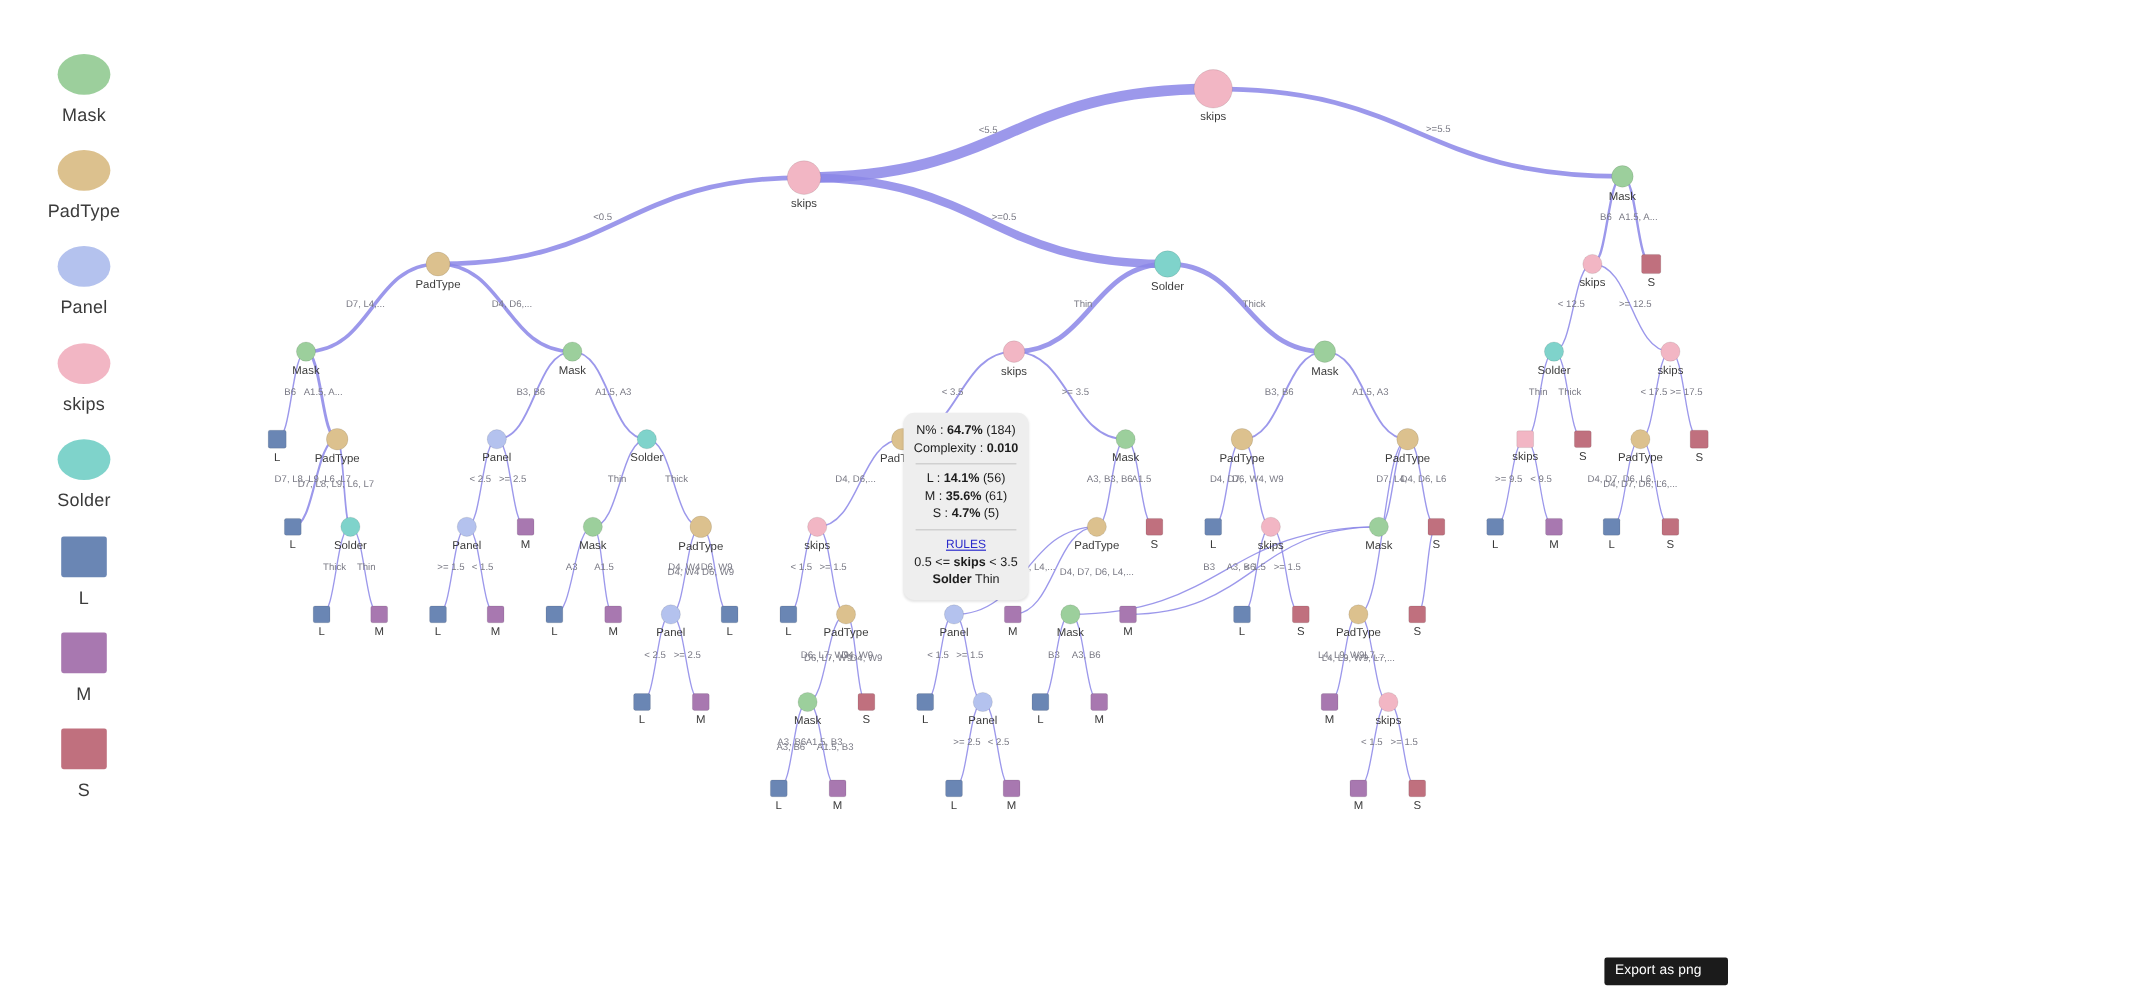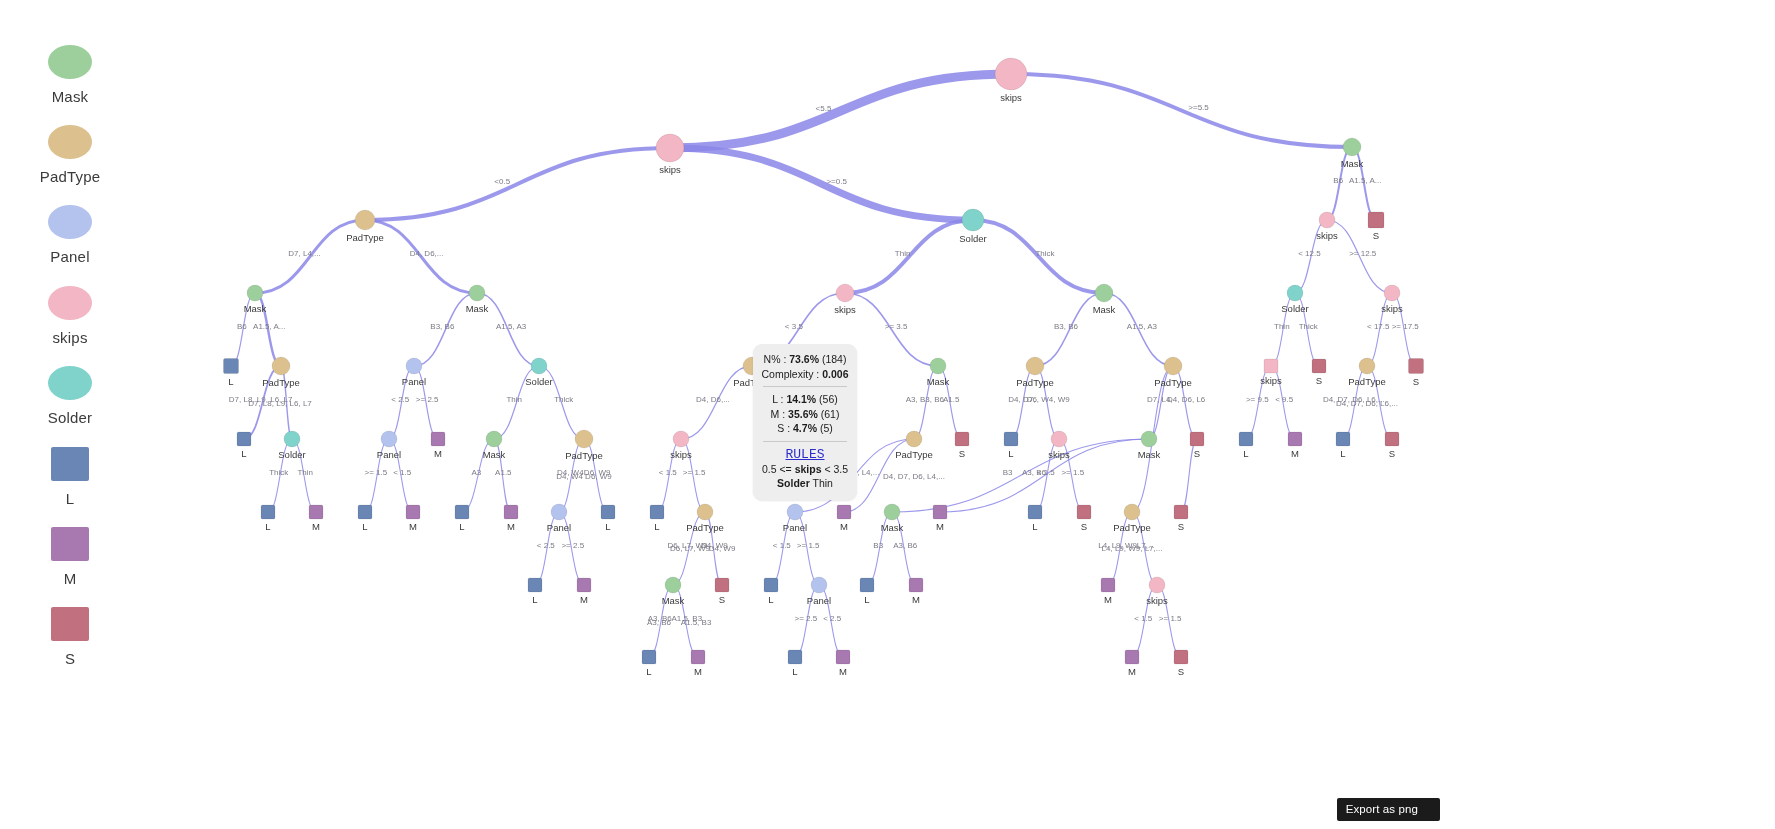--- a/index.html
+++ b/index.html
@@ -96,26 +96,25 @@
     line-height: 14.5px;
     white-space: nowrap;
   }
   #tooltip .tt-row b { font-weight: bold; }
   #tooltip .tt-sep {
     border-top: 1px solid #c9c9c9;
     margin: 5px 3px 5px 3px;
     height: 0;
   }
   #tooltip .tt-rules {
-    font-size: 13px;
+    font-size: 10px;
     color: #2b2bcc;
     text-decoration: underline;
     line-height: 15px;
     cursor: pointer;
-    font-family: Liberation Mono, monospace;
   }
   #tooltip .tt-rule {
     font-size: 10.5px;
     line-height: 14.5px;
     white-space: nowrap;
   }
   #tooltip .tt-rule b { font-weight: bold; }
   
   #export-btn {
     position: absolute;
@@ -634,24 +633,24 @@
         </g>
         <g>
           <rect x="1174" y="650" width="14" height="14" rx="1.5" fill="#c0707e" stroke="rgba(0,0,0,0.10)" stroke-width="0.8"></rect>
           <text class="node-label" x="1181" y="668">S</text>
         </g>
       </g>
   </svg>
 
   <div id="tooltip">
     <div class="tt-row">
-      <span>N%</span><span> : </span><b>73.6%</b><span> </span><span>(184)</span>
+      <span>N%</span><span> : </span><b>64.7%</b><span> </span><span>(184)</span>
     </div>
     <div class="tt-row">
-      <span>Complexity</span><span> : </span><b>0.006</b>
+      <span>Complexity</span><span> : </span><b>0.010</b>
     </div>
     <div class="tt-sep"></div>
     <div id="tt-classes">
         <div class="tt-row"><span>L : </span><b>14.1%</b><span> (56)</span></div>
         <div class="tt-row"><span>M : </span><b>35.6%</b><span> (61)</span></div>
         <div class="tt-row"><span>S : </span><b>4.7%</b><span> (5)</span></div>
       </div>
     <div class="tt-sep"></div>
     <div class="tt-rules">RULES</div>
     <div class="tt-rule">

